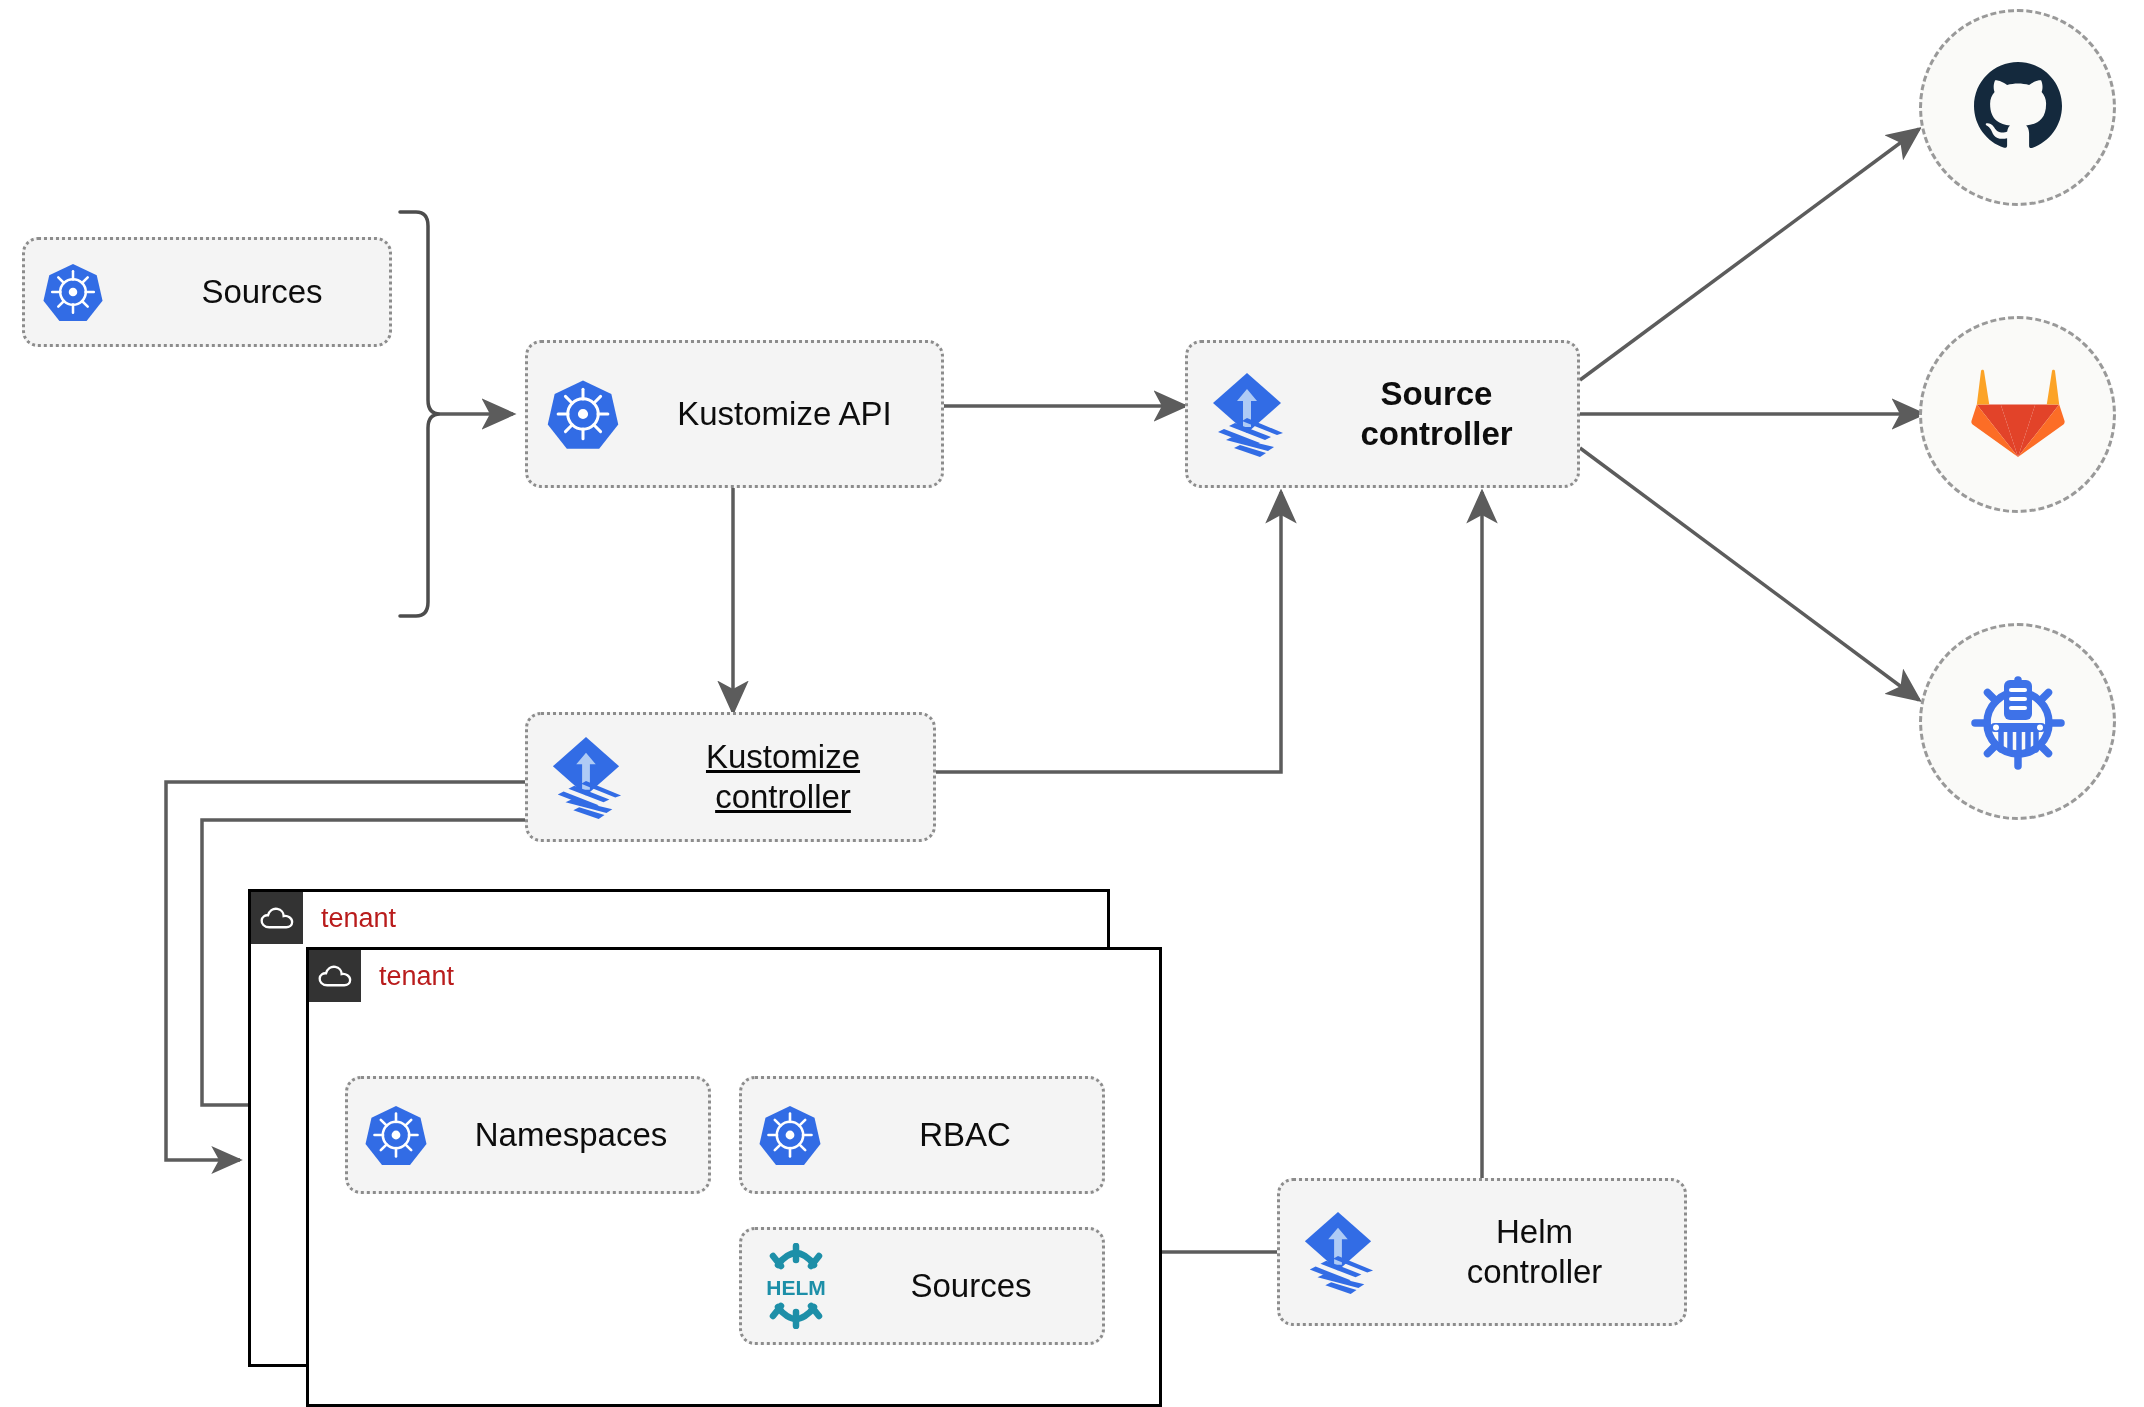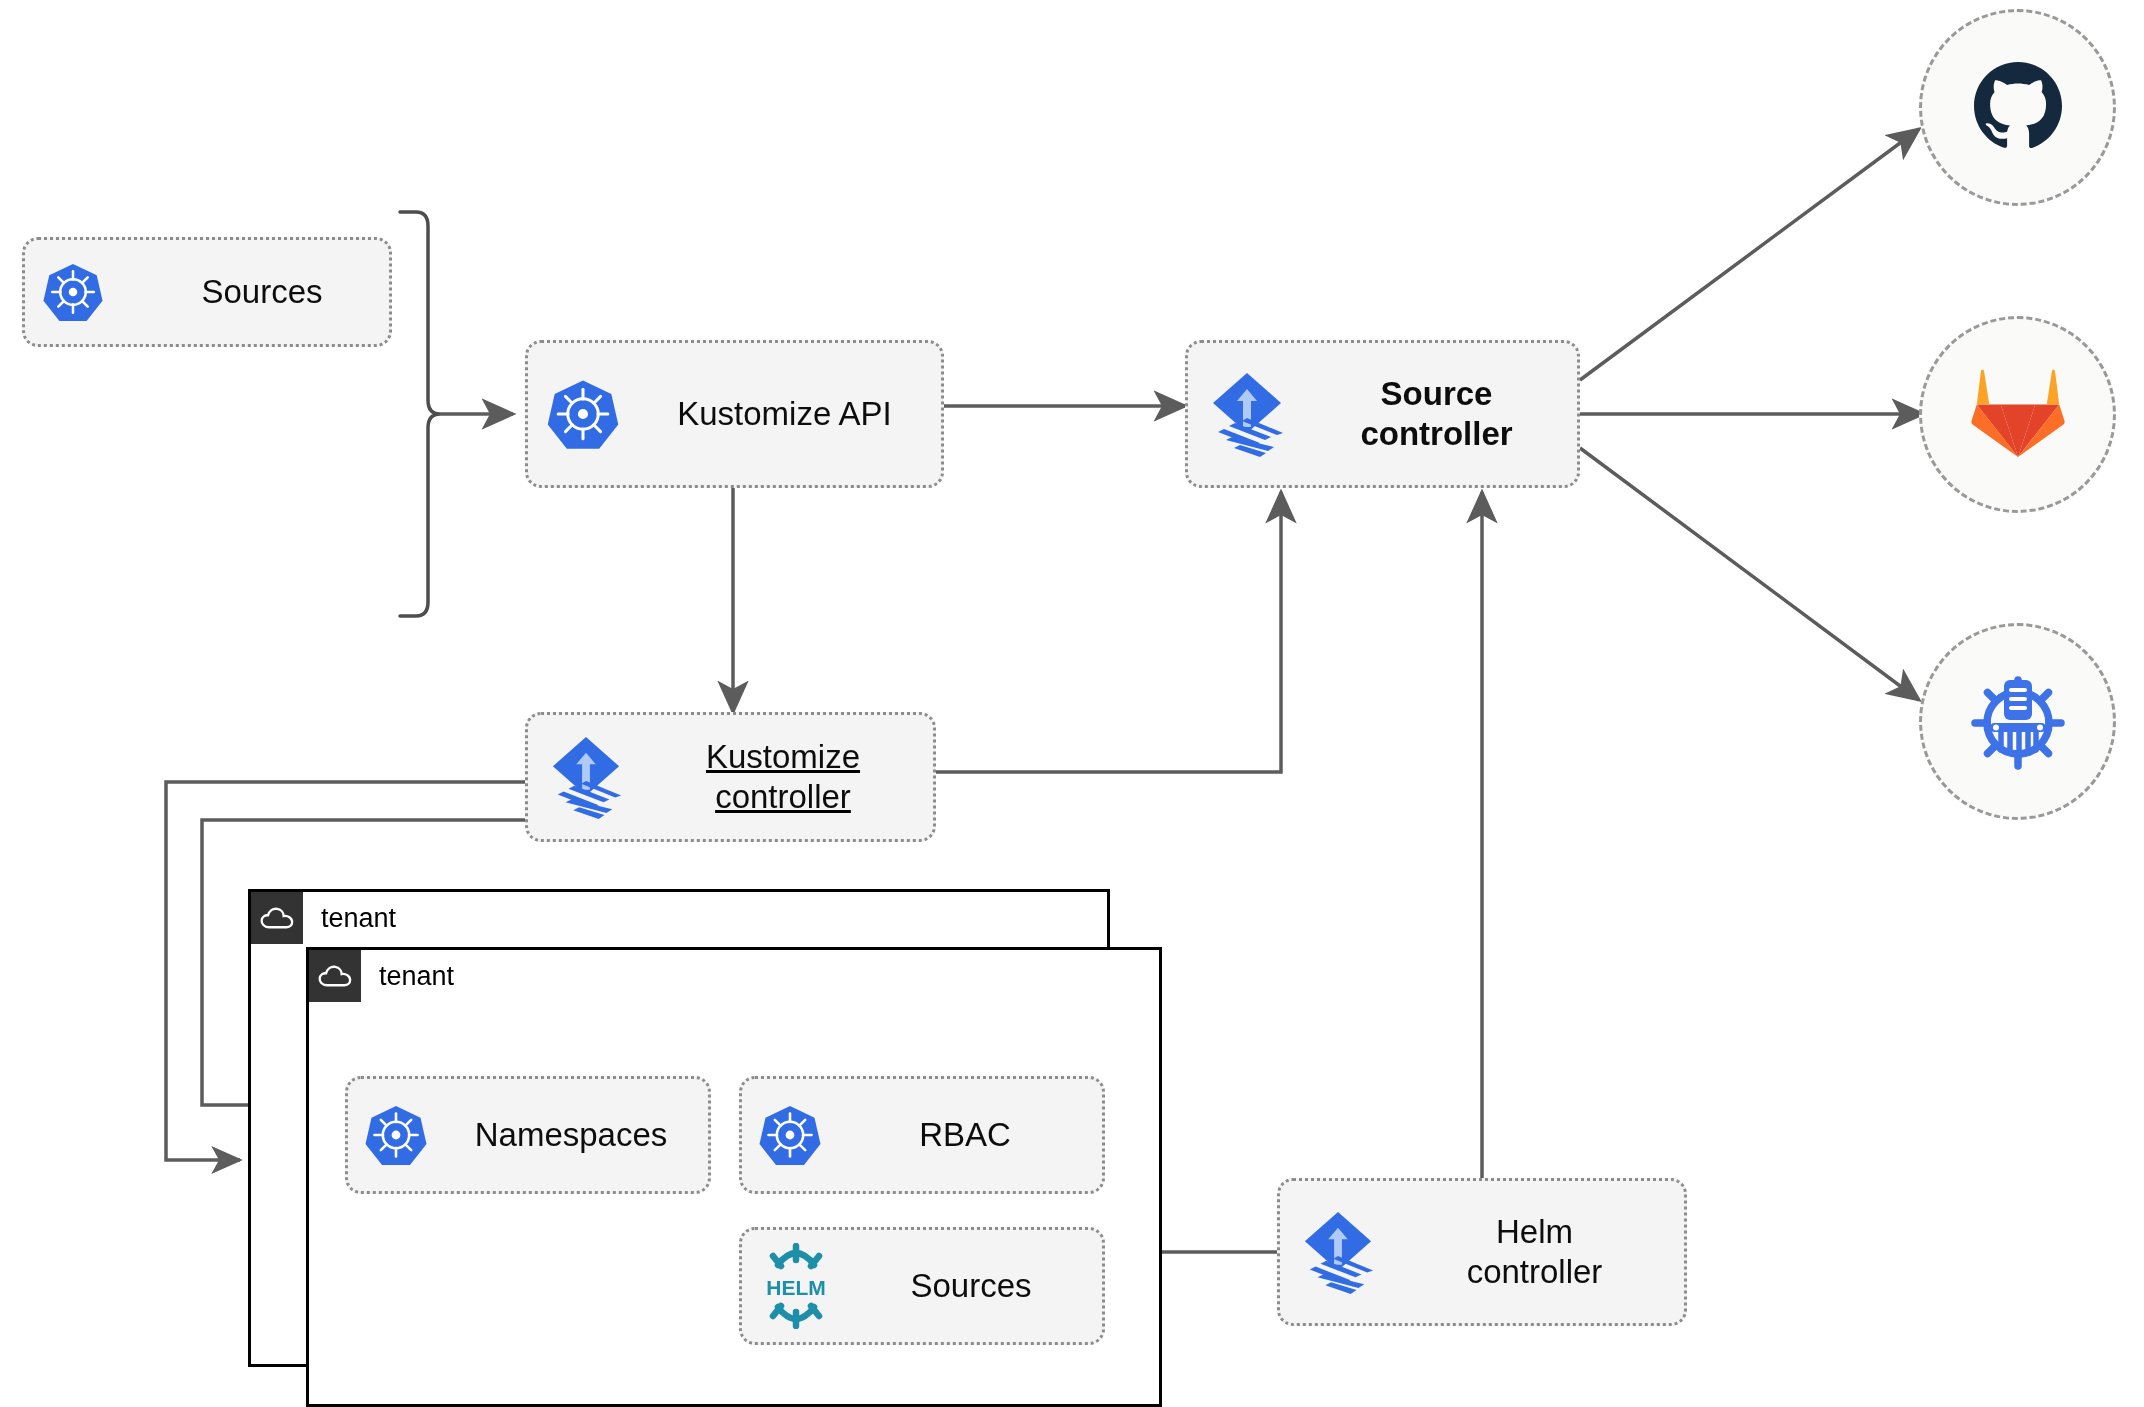--- a/index.html
+++ b/index.html
@@ -52,21 +52,21 @@
     position: absolute; left: 0; top: 0;
     display: flex; align-items: center;
     height: 52px;
   }
   .tenant .tbadge {
     width: 52px; height: 52px;
     background: #333333;
     display: flex; align-items: center; justify-content: center;
   }
   .tenant .tname {
-    font-size: 27px; color: #000000;
+    font-size: 27px; color: #b91c1c;
     padding-left: 18px; white-space: nowrap;
   }
 </style>
 </head>
 <body>
 
 <div id="stage">
 
   <svg id="wires" viewBox="0 0 2144 1407">
     <defs>

